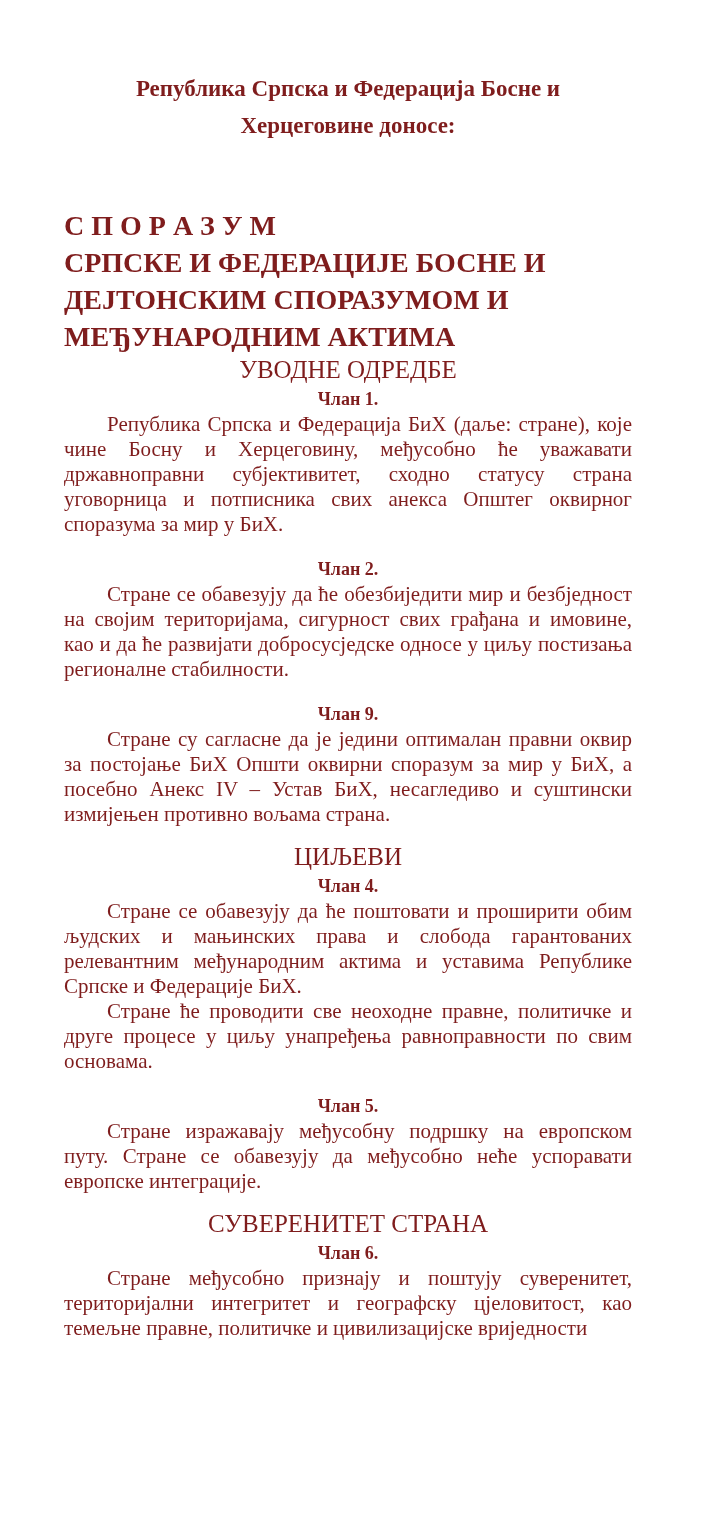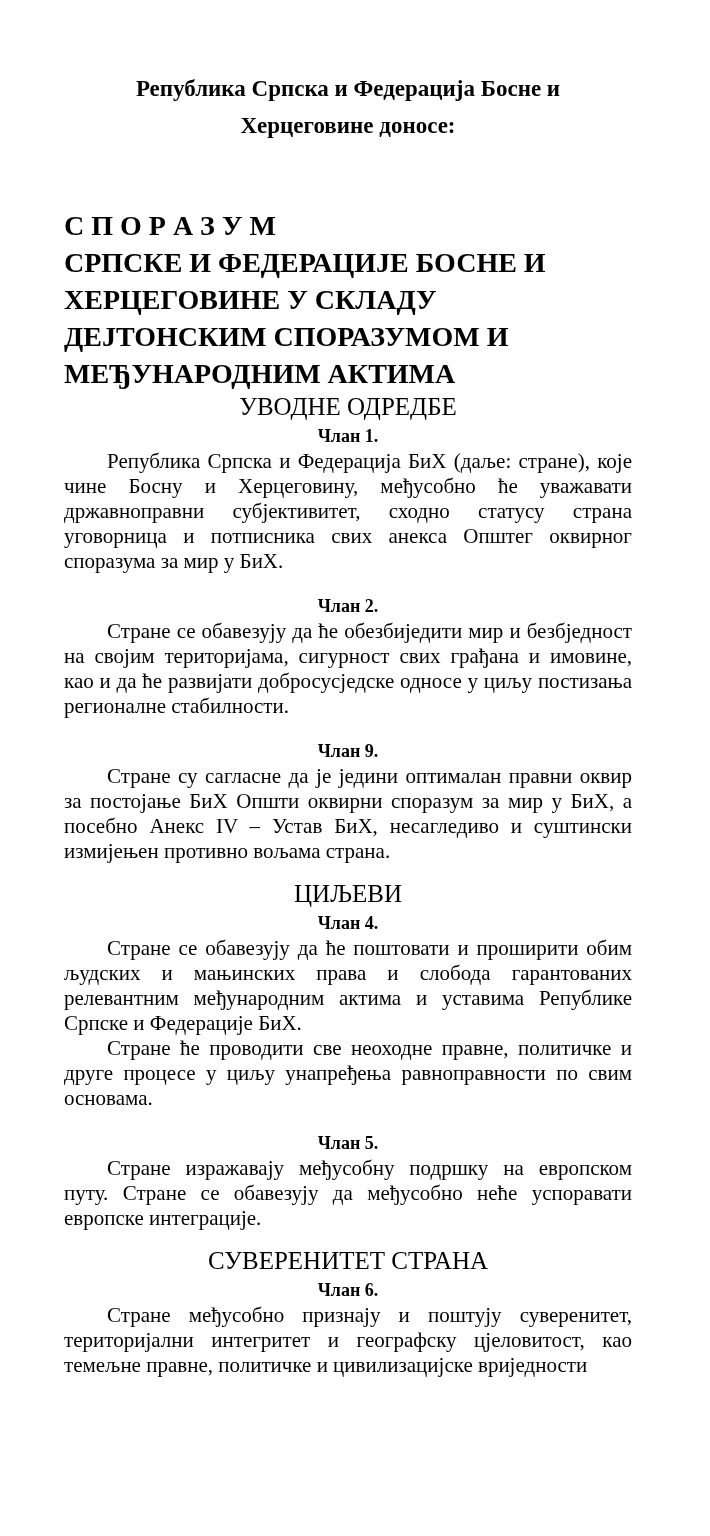--- a/index.html
+++ b/index.html
@@ -7,21 +7,21 @@
     padding: 0;
     background: #ffffff;
   }
   .page {
     width: 710px;
     height: 1536px;
     box-sizing: border-box;
     padding: 70px 78px 0 64px;
     background: #ffffff;
     overflow: hidden;
-    color: #000000;
+    color: #7f1d1d;
     font-family: "Liberation Serif", "DejaVu Serif", serif;
   }
   .doc-header {
     text-align: center;
     font-weight: bold;
     font-size: 23px;
     line-height: 37px;
     margin-bottom: 63px;
   }
   .doc-title {
@@ -65,21 +65,20 @@
 <body>
 
 <div class="page">
   <div class="doc-header">
       <div class="doc-header-line">Република Српска и Федерација Босне и</div>
       <div class="doc-header-line">Херцеговине доносе:</div>
     </div>
   <div class="doc-title">
       <div class="doc-title-line">С П О Р А З У М</div>
       <div class="doc-title-line">СРПСКЕ И ФЕДЕРАЦИЈЕ БОСНЕ И</div>
-      <div class="doc-title-line">ХЕРЦЕГОВИНЕ У СКЛАДУ</div>
       <div class="doc-title-line">ДЕЈТОНСКИМ СПОРАЗУМОМ И</div>
       <div class="doc-title-line">МЕЂУНАРОДНИМ АКТИМА</div>
     </div>
   <div class="doc-body">
       <section class="section">
         <h2 class="section-heading">УВОДНЕ ОДРЕДБЕ</h2>
         <article class="article">
           <h3 class="article-title">Члан 1.</h3>
           <p class="paragraph">Република Српска и Федерација БиХ (даље: стране), које чине Босну и Херцеговину, међусобно ће уважавати државноправни субјективитет, сходно статусу страна уговорница и потписника свих анекса Општег оквирног споразума за мир у БиХ.</p>
         </article>

